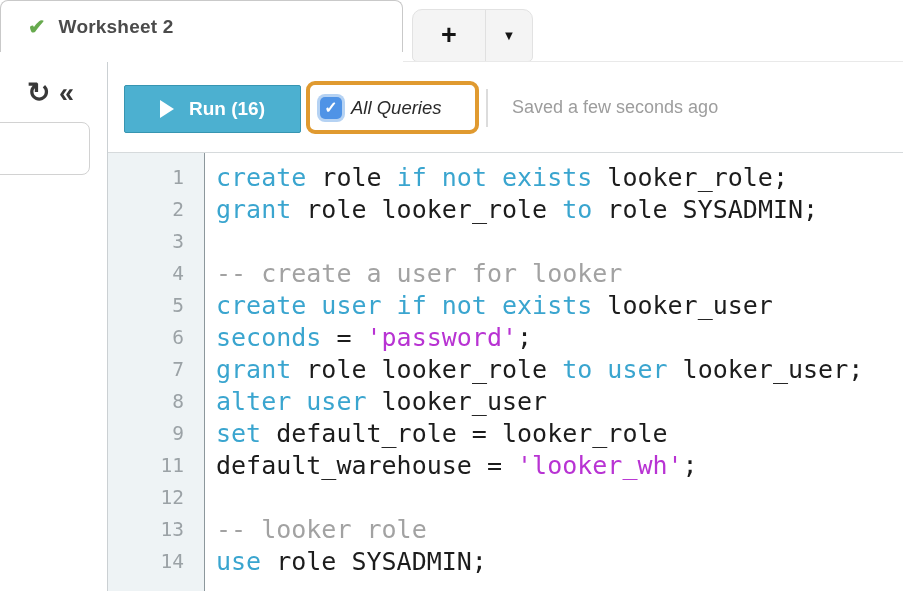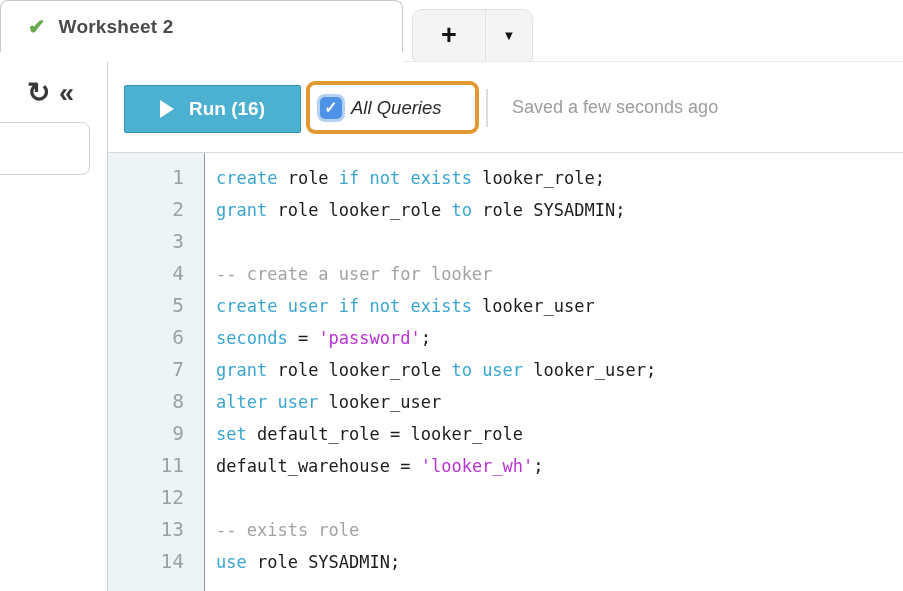--- a/index.html
+++ b/index.html
@@ -67,21 +67,21 @@
   .ln {
     height:32px; line-height:32px; text-align:right; padding-right:20px;
     color:#9ba2a6; font-family:"DejaVu Sans Mono", monospace; font-size:19.5px;
   }
   .code {
     position:absolute; left:216px; top:153px; width:687px; height:438px;
     padding-top:9px; cursor:text;
   }
   .code-line {
     height:32px; line-height:32px; white-space:pre;
-    font-family:"DejaVu Sans Mono", monospace; font-size:17px; color:#1c1c1c;
+    font-family:"DejaVu Sans Mono", monospace; font-size:25px; color:#1c1c1c;
   }
   .tok-kw { color:var(--kw); }
   .tok-pl { color:#1c1c1c; }
   .tok-str { color:var(--str); }
   .tok-cm { color:var(--comment); }
 </style>
 </head>
 <body>
 
 <div id="app">
@@ -135,18 +135,18 @@
       <div class="code-line"><span class="tok-kw">grant</span><span class="tok-pl"> role looker_role </span><span class="tok-kw">to</span><span class="tok-pl"> role SYSADMIN;</span></div>
       <div class="code-line"></div>
       <div class="code-line"><span class="tok-cm">-- create a user for looker</span></div>
       <div class="code-line"><span class="tok-kw">create user if not exists</span><span class="tok-pl"> looker_user</span></div>
       <div class="code-line"><span class="tok-kw">seconds</span><span class="tok-pl"> = </span><span class="tok-str">'password'</span><span class="tok-pl">;</span></div>
       <div class="code-line"><span class="tok-kw">grant</span><span class="tok-pl"> role looker_role </span><span class="tok-kw">to user</span><span class="tok-pl"> looker_user;</span></div>
       <div class="code-line"><span class="tok-kw">alter user</span><span class="tok-pl"> looker_user</span></div>
       <div class="code-line"><span class="tok-kw">set</span><span class="tok-pl"> default_role = looker_role</span></div>
       <div class="code-line"><span class="tok-pl">default_warehouse = </span><span class="tok-str">'looker_wh'</span><span class="tok-pl">;</span></div>
       <div class="code-line"></div>
-      <div class="code-line"><span class="tok-cm">-- exists role</span></div>
+      <div class="code-line"><span class="tok-cm">-- looker role</span></div>
       <div class="code-line"><span class="tok-kw">use</span><span class="tok-pl"> role SYSADMIN;</span></div>
       <div class="code-line"></div>
     </div>
 
 </div>
 
 </body></html>

